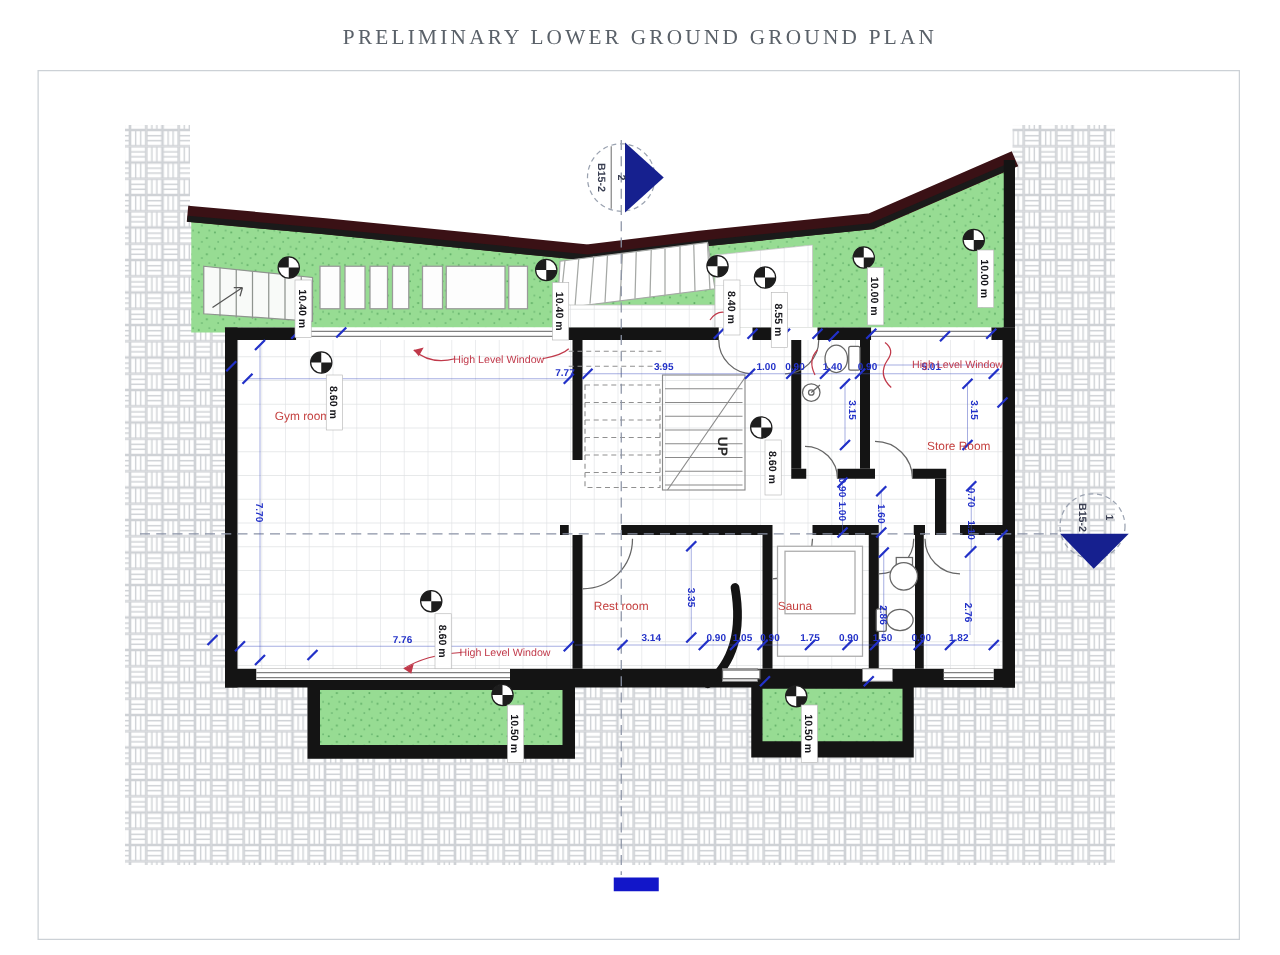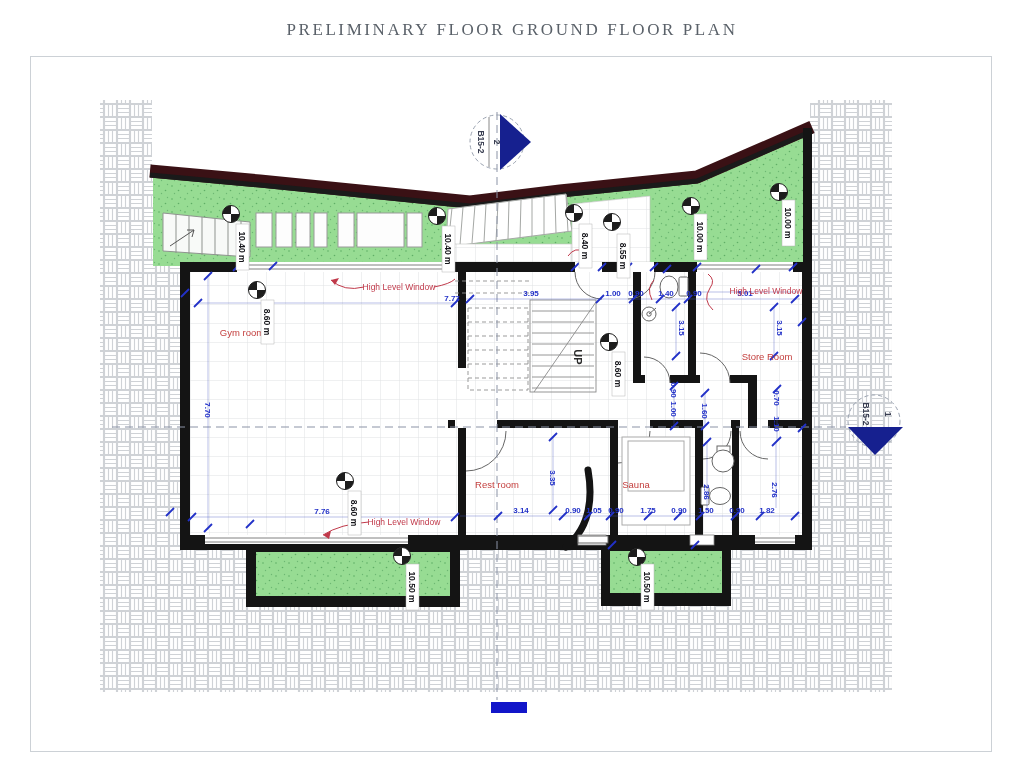--- a/index.html
+++ b/index.html
@@ -16,21 +16,21 @@
   .room{font-size:9.5px;fill:#c4403f;}
   .hlw{font-size:8.5px;fill:#c0394a;}
   .spot{font-size:8.5px;font-weight:700;fill:#15151a;}
   .sec{font-size:8.5px;font-weight:700;fill:#3a3f52;}
   .up{font-size:11px;font-weight:700;fill:#2a2a2a;}
 </style>
 </head>
 <body>
 
 <div class="page">
-  <div class="title">PRELIMINARY FLOOR GROUND FLOOR PLAN</div>
+  <div class="title">PRELIMINARY LOWER GROUND GROUND PLAN</div>
   <div class="sheet"></div>
 
   <svg width="1024" height="764" viewBox="0 0 1024 764">
     <defs>
       <pattern id="weave" width="26" height="26" patternUnits="userSpaceOnUse">
         <rect width="26" height="26" fill="#ffffff"></rect>
         <g stroke="#cfd2d6" stroke-width="1.1" fill="none">
           <path d="M0.5 0.5H12.5V12.5H0.5Z M4.5 0.5V12.5 M8.5 0.5V12.5"></path>
           <path d="M13.5 0.5H25.5V12.5H13.5Z M13.5 4.5H25.5 M13.5 8.5H25.5"></path>
           <path d="M0.5 13.5H12.5V25.5H0.5Z M0.5 17.5H12.5 M0.5 21.5H12.5"></path>

